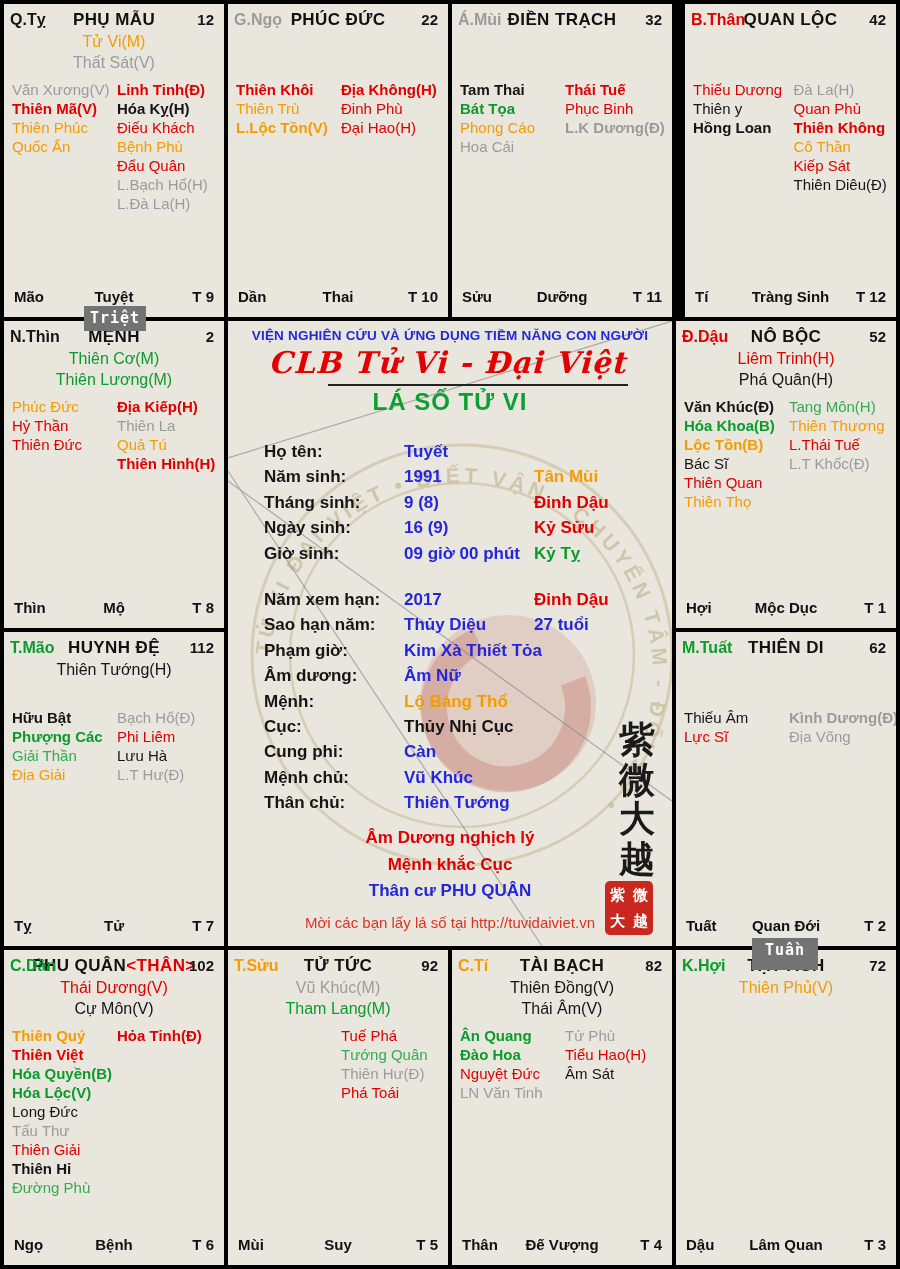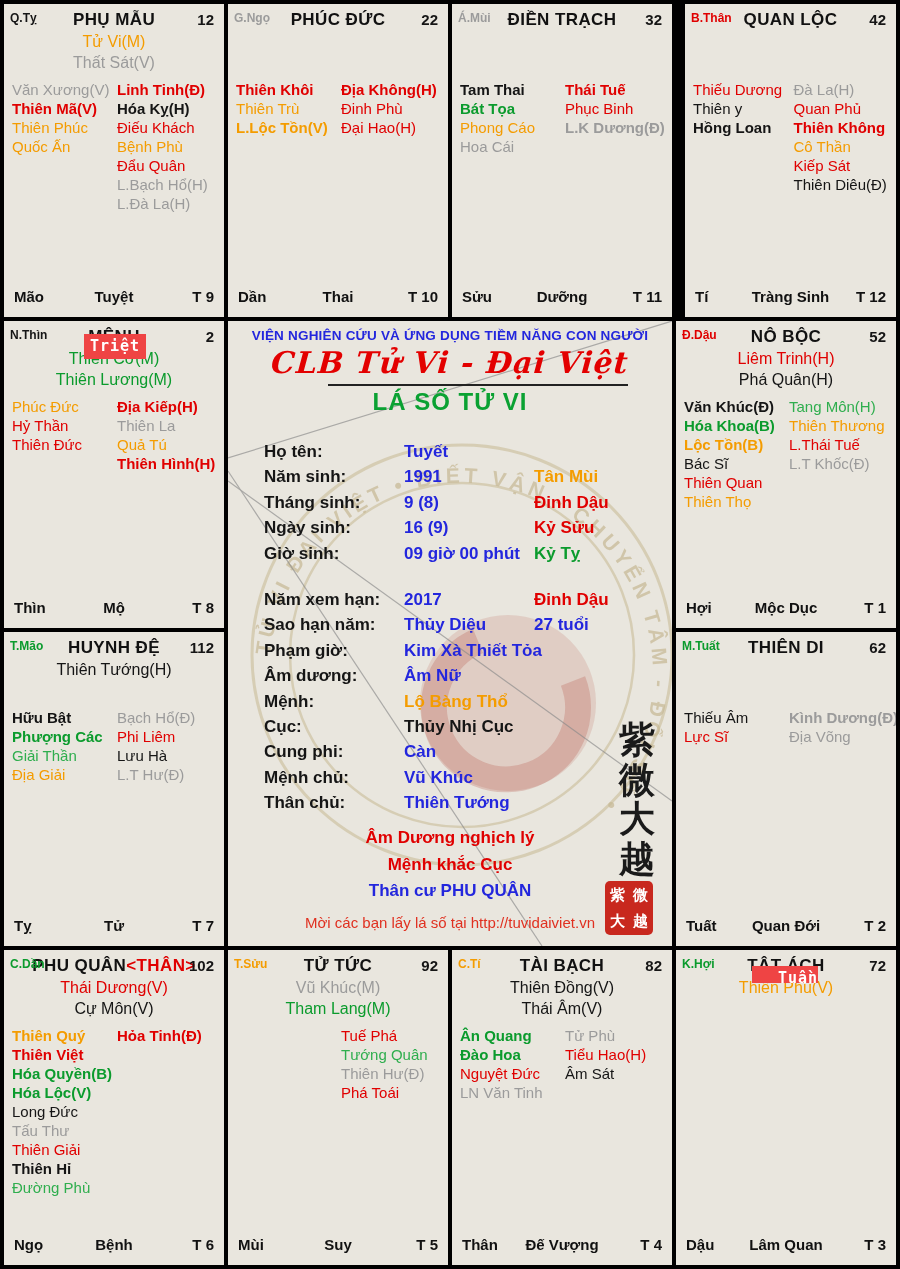--- a/index.html
+++ b/index.html
@@ -7,21 +7,21 @@
   #page{position:relative;width:900px;height:1269px;}
   #grid{position:absolute;inset:0;display:grid;grid-template-columns:repeat(4,1fr);
     grid-template-rows:313px 307px 314px 315px;gap:4px;padding:4px;box-sizing:border-box;
     background:#000;width:900px;height:1269px;}
   .cell{background:#e9e6de;position:relative;overflow:hidden;}
   
   .c-red{color:#e00000}.c-orange{color:#f49c00}.c-green{color:#0b9b2d}.c-green2{color:#2fae4e}
   .c-black{color:#151515}.c-gray{color:#9b9b9b}.c-blue{color:#2326dd}
   .bd{font-weight:bold}
   
-  .corner{position:absolute;left:6px;top:7px;font-size:12px;font-weight:bold;}
+  .corner{position:absolute;left:6px;top:7px;font-size:16px;font-weight:bold;}
   .pnum{position:absolute;right:10px;top:7px;font-size:15px;font-weight:bold;color:#151515;}
   .pname{margin-top:5px;text-align:center;font-size:17px;font-weight:bold;color:#111;
     letter-spacing:.4px;line-height:22px;white-space:nowrap;}
   .pname .sfx{color:#e00000;}
   .mains{height:45px;text-align:center;}
   .mains .star{font-size:16px;line-height:21px;font-weight:normal;white-space:nowrap;}
   .cols{position:absolute;left:8px;right:2px;top:76px;display:flex;}
   .lcol,.rcol{width:50%;}
   .cols .star{font-size:15px;line-height:19px;white-space:nowrap;}
   .brow{position:absolute;left:10px;right:10px;bottom:12px;font-size:15px;font-weight:bold;color:#111;}
@@ -48,24 +48,24 @@
   .note{font-size:17px;font-weight:bold;line-height:26.5px;}
   .cfooter{position:absolute;left:0;right:0;top:593px;text-align:center;font-size:15px;color:#e03020;}
   .vtext{position:absolute;left:388px;top:399px;width:42px;text-align:center;font-size:36px;
     line-height:39.5px;color:#1a1a1a;white-space:pre-line;font-family:"DejaVu Sans",sans-serif;font-weight:bold;}
   .seal{position:absolute;left:377px;top:560px;width:48px;height:54px;background:#c8281e;border-radius:5px;
     display:flex;flex-wrap:wrap;align-content:center;justify-content:center;box-shadow:inset 0 0 0 2px #e8supplant;}
   .seal span{width:23px;height:26px;color:#fff;font-size:15px;line-height:26px;text-align:center;
     font-family:"DejaVu Sans",sans-serif;font-weight:bold;overflow:hidden;}
   .wm{position:absolute;left:0;top:0;}
   
-  .badge{position:absolute;background:#ef4444;color:#fff;font-family:"DejaVu Sans Mono","Liberation Mono",monospace;
-    font-weight:bold;font-size:15px;line-height:25px;text-align:center;letter-spacing:1px;z-index:5;margin-top:28px;}
+  .badge{position:absolute;background:#737373;color:#fff;font-family:"DejaVu Sans Mono","Liberation Mono",monospace;
+    font-weight:bold;font-size:15px;line-height:25px;text-align:center;letter-spacing:1px;z-index:5;}
   #badge-triet{left:84px;top:306px;width:62px;height:25px;}
-  #badge-tuan{left:752px;top:938px;width:66px;height:17px;text-align:right;}
+  #badge-tuan{left:752px;top:938px;width:66px;height:32px;}
 </style>
 </head>
 <body>
 
 <div id="page">
   <div id="grid">
 
     <div class="cell" id="center">
       <svg class="wm" width="444" height="625" viewBox="0 0 444 625">
         <circle cx="234" cy="334" r="210" fill="none" stroke="#cfc4a6" stroke-width="3" opacity="0.75"></circle>

